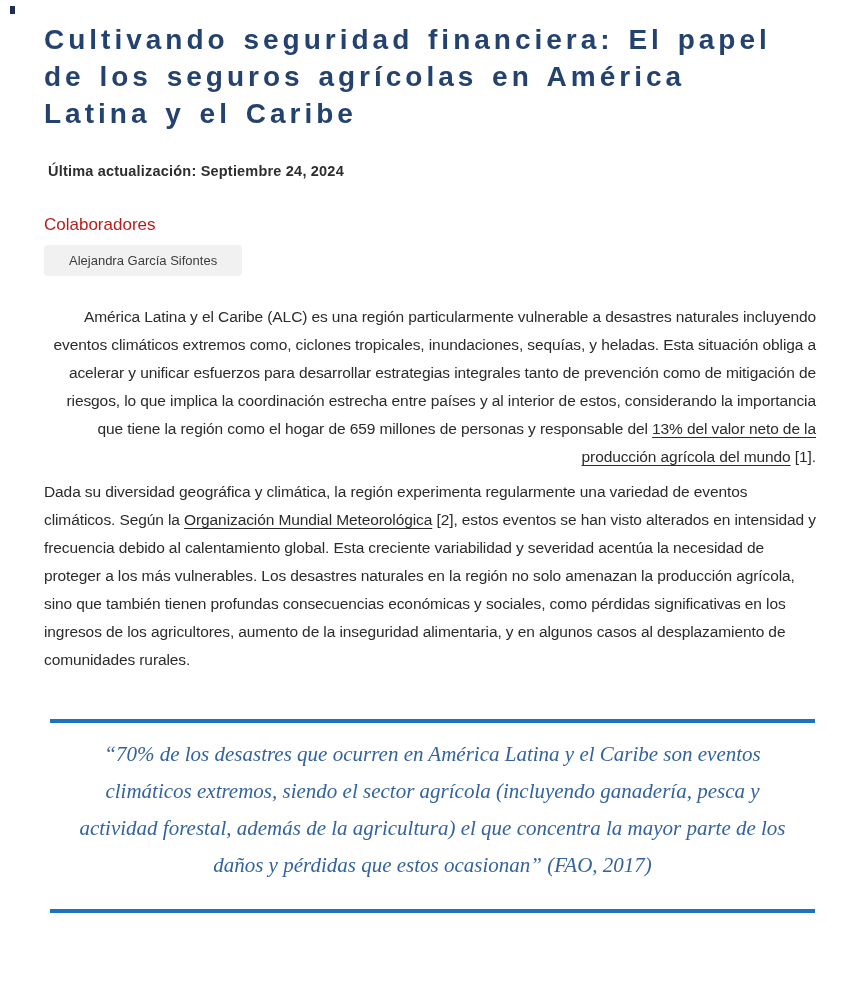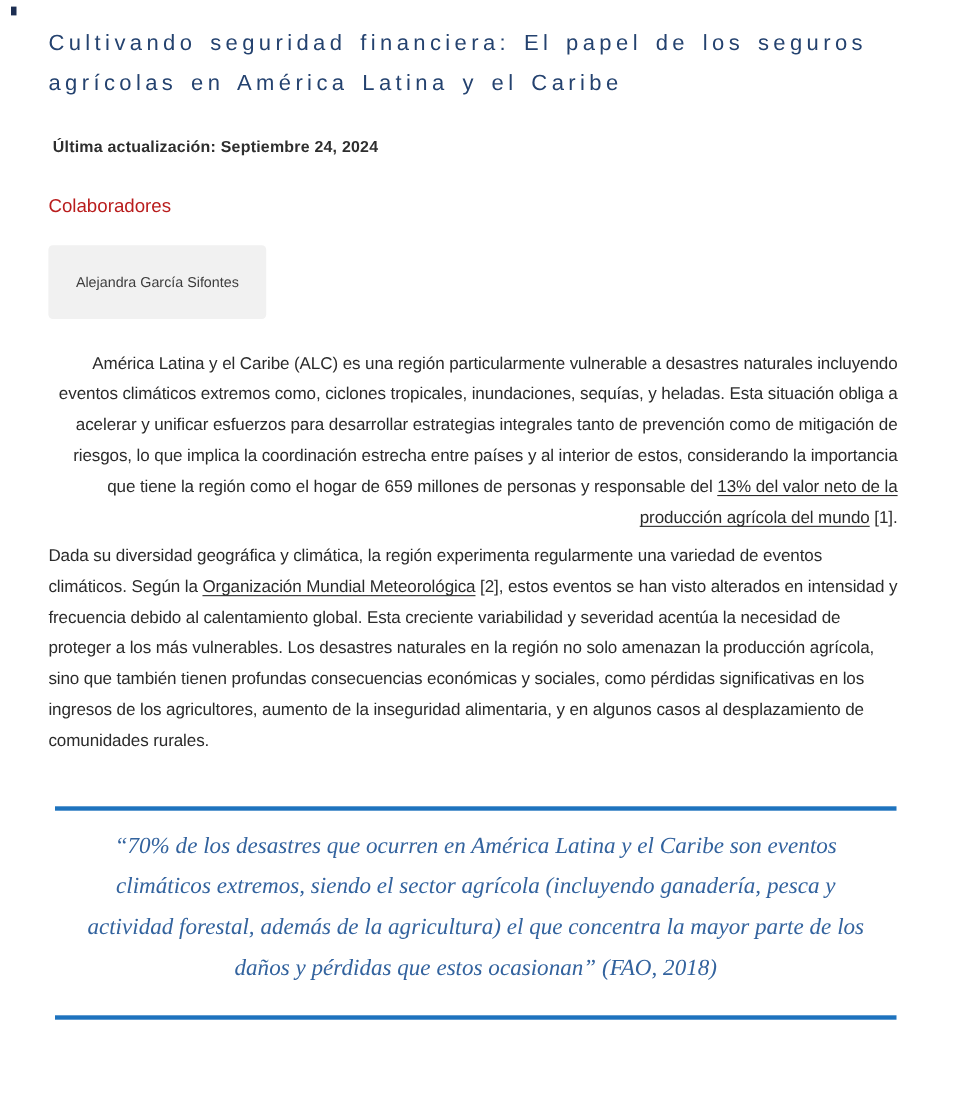--- a/index.html
+++ b/index.html
@@ -19,44 +19,44 @@
     left: 10px;
     top: 6px;
     width: 5px;
     height: 8px;
     background: #1c2e52;
   }
   .page-title {
     margin: 0;
     max-width: 762px;
     color: #24426f;
-    font-size: 20px;
-    font-weight: normal;
+    font-size: 28px;
+    font-weight: bold;
     line-height: 37px;
     letter-spacing: 4px;
     word-spacing: 3px;
   }
   .last-updated {
     margin: 31px 0 0 4px;
     font-size: 14.5px;
     font-weight: bold;
     color: #2e2e2e;
     letter-spacing: 0.2px;
   }
   .contributors { margin-top: 36px; }
   .contributors-label {
     font-size: 17px;
     color: #b91c1c;
   }
   .contributor-chip {
     display: inline-block;
-    margin-top: 25px;
+    margin-top: 10px;
     background: #f1f1f1;
     border-radius: 4px;
-    padding: 26px 25px;
+    padding: 8px 25px;
     font-size: 13px;
     color: #3d3d3d;
     text-decoration: none;
     cursor: pointer;
   }
   .body-paragraph {
     margin: 0;
     max-width: 772px;
     font-size: 15.5px;
     line-height: 28px;
@@ -104,16 +104,16 @@
   <div class="contributors">
     <div class="contributors-label">Colaboradores</div>
     <a class="contributor-chip">Alejandra García Sifontes</a>
   </div>
 
   <p class="body-paragraph first"><span>América Latina y el Caribe (ALC) es una región particularmente vulnerable a desastres naturales incluyendo eventos climáticos extremos como, ciclones tropicales, inundaciones, sequías, y heladas. Esta situación obliga a acelerar y unificar esfuerzos para desarrollar estrategias integrales tanto de prevención como de mitigación de riesgos, lo que implica la coordinación estrecha entre países y al interior de estos, considerando la importancia que tiene la región como el hogar de 659 millones de personas y responsable del </span><a class="inline-link">13% del valor neto de la producción agrícola del mundo</a><span> [1].</span></p>
 
   <p class="body-paragraph second"><span>Dada su diversidad geográfica y climática, la región experimenta regularmente una variedad de eventos climáticos. Según la </span><a class="inline-link">Organización Mundial Meteorológica</a><span> [2], estos eventos se han visto alterados en intensidad y frecuencia debido al calentamiento global. Esta creciente variabilidad y severidad acentúa la necesidad de proteger a los más vulnerables. Los desastres naturales en la región no solo amenazan la producción agrícola, sino que también tienen profundas consecuencias económicas y sociales, como pérdidas significativas en los ingresos de los agricultores, aumento de la inseguridad alimentaria, y en algunos casos al desplazamiento de comunidades rurales.</span></p>
 
   <figure class="quote-block">
-    <blockquote class="quote-text">“70% de los desastres que ocurren en América Latina y el Caribe son eventos climáticos extremos, siendo el sector agrícola (incluyendo ganadería, pesca y actividad forestal, además de la agricultura) el que concentra la mayor parte de los daños y pérdidas que estos ocasionan” (FAO, 2018)</blockquote>
+    <blockquote class="quote-text">“70% de los desastres que ocurren en América Latina y el Caribe son eventos climáticos extremos, siendo el sector agrícola (incluyendo ganadería, pesca y actividad forestal, además de la agricultura) el que concentra la mayor parte de los daños y pérdidas que estos ocasionan” (FAO, 2017)</blockquote>
   </figure>
 
 </div>
 
 </body></html>

